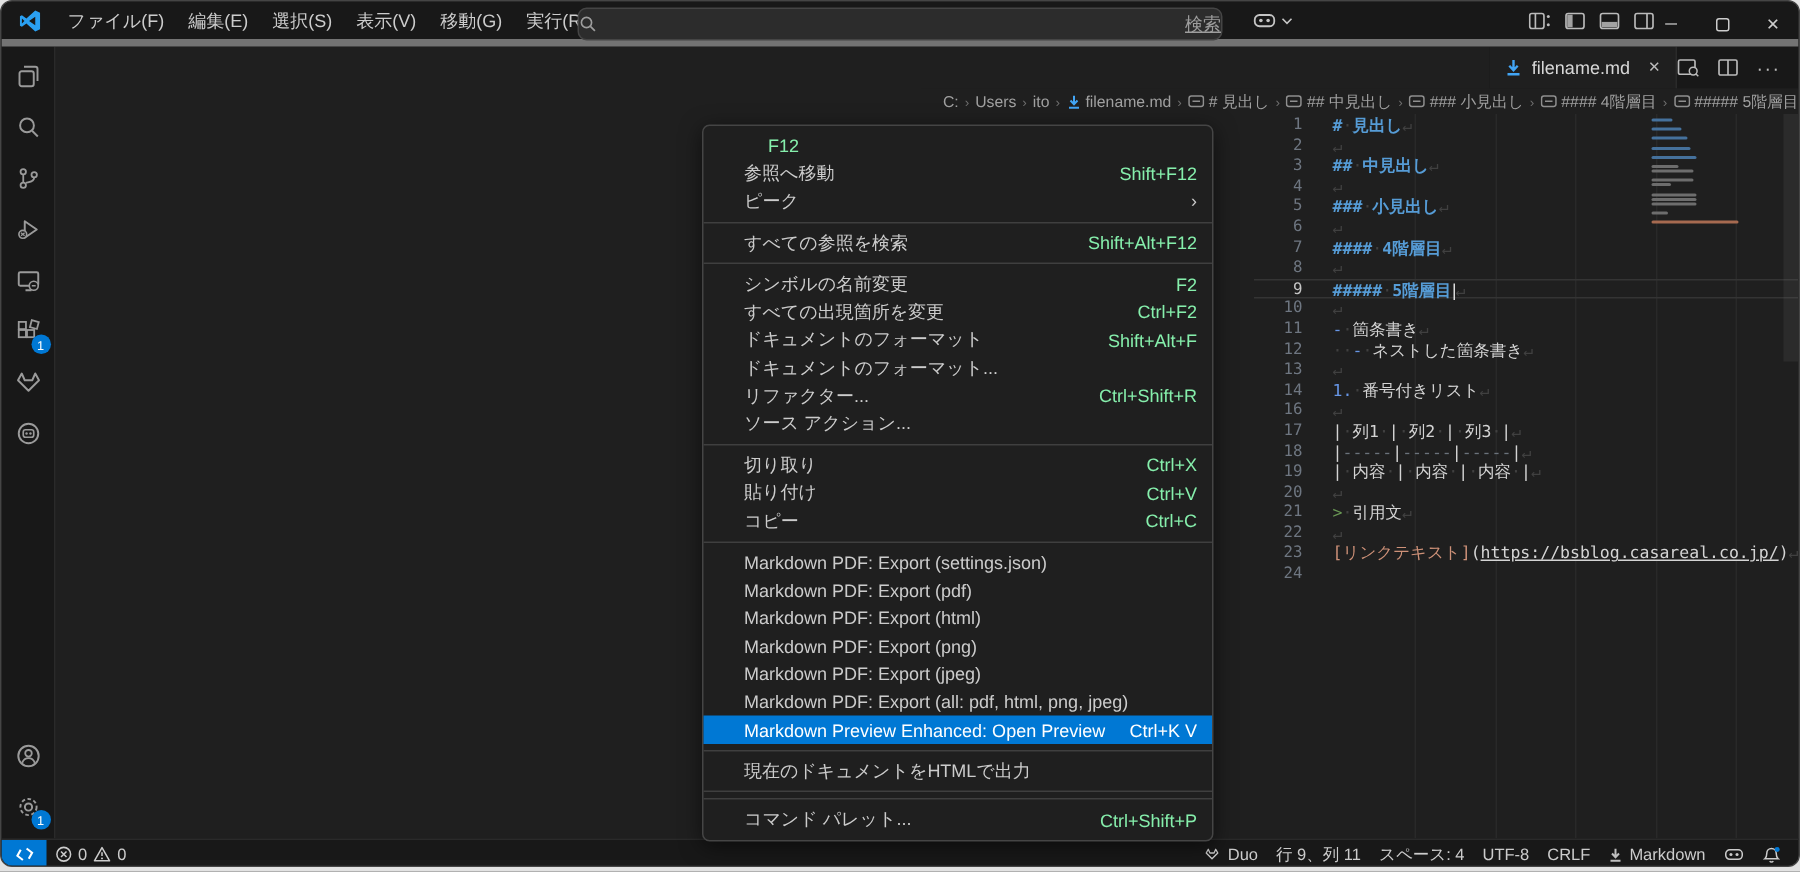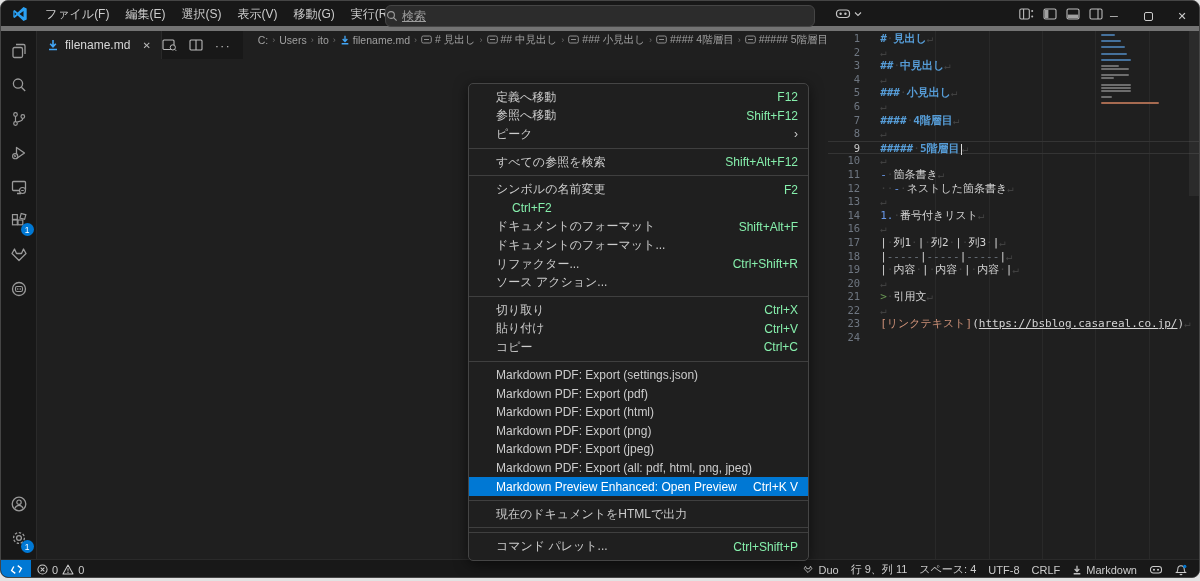--- a/index.html
+++ b/index.html
@@ -6,35 +6,35 @@
 html,body { width:1200px; height:581px; background:#e2e2e2; font-family:"Liberation Sans",sans-serif; }
 .window { position:relative; width:1200px; height:578px; margin:0; background:#1f1f1f; border-radius:8px; overflow:hidden; border:1px solid #454545; }
 
 
 .titlebar { position:relative; height:30px; background:#181818; border-bottom:5px solid #737373; display:flex; align-items:center; z-index:20; }
 .logo { margin:0 9px 0 11px; display:flex; }
 .menubar { display:flex; }
 .menubar span { padding:0 8px; font-size:12px; color:#cccccc; line-height:22px; border-radius:5px; }
 .nav { display:flex; gap:15px; margin-left:46px; font-size:14px; color:#c5c5c5; }
 .nav .fwd { color:#7a7a7a; }
-.searchbox { position:absolute; left:50%; top:4px; transform:translateX(-50%); width:430px; height:22px; background:#2c2c2c; border:1px solid #454545; border-radius:6px; display:flex; align-items:center; justify-content:flex-start; gap:4px; font-size:12px; color:#9d9d9d;text-decoration:underline; }
+.searchbox { position:absolute; left:50%; top:4px; transform:translateX(-50%); width:430px; height:22px; background:#2c2c2c; border:1px solid #454545; border-radius:6px; display:flex; align-items:center; justify-content:space-between; gap:4px; font-size:12px; color:#9d9d9d;text-decoration:underline; }
 .copilot-item { position:absolute; left:834px; display:flex; align-items:center; gap:3px; color:#c5c5c5; }
 .layout-group { position:absolute; right:96px; display:flex; gap:9px; align-items:center; }
 .win-controls { position:absolute; right:0; top:0; height:30px; display:flex; }
 .win-controls .wc { width:34px; height:30px; display:flex; align-items:center; justify-content:center; color:#cccccc; font-size:11px; }
 .wc .maxbox { width:9px; height:9px; border:1px solid #cccccc; border-radius:2px; display:block; }
 
 
 .main { display:flex; height:528px; }
 .activitybar { width:36px; background:#181818; border-right:1px solid #2a2a2a; display:flex; flex-direction:column; align-items:center; padding-top:3px; }
 .ab-item { width:36px; height:34px; display:flex; align-items:center; justify-content:center; position:relative; }
 .ab-bottom { margin-top:auto; padding-bottom:4px; display:flex; flex-direction:column; align-items:center; }
 .badge { position:absolute; right:3px; bottom:2px; min-width:13px; height:13px; border-radius:7px; background:#0078d4; color:#fff; font-size:8.5px; display:flex; align-items:center; justify-content:center; }
 
-.editor-col { flex:1; display:flex; flex-direction:row; min-width:0; }
+.editor-col { flex:1; display:flex; flex-direction:column; min-width:0;align-items:flex-end; }
 .tabbar { height:28px; background:#181818; display:flex; align-items:center; border-bottom:0; }
 .tab { height:28px; background:#1f1f1f; display:flex; align-items:center; gap:6px; padding:0 10px; font-size:12px; color:#d7d7d7; border-right:1px solid #2a2a2a; }
 .tab .close { color:#bbbbbb; font-size:10px; margin-left:6px; }
 .tab-actions { margin-left:auto; display:flex; gap:12px; align-items:center; padding-right:12px; color:#bbbbbb; }
 .breadcrumb { height:17px; background:#1f1f1f; display:flex; align-items:center; padding-left:15px; font-size:10.5px; color:#a0a0a0; gap:3px; white-space:nowrap; }
 .crumb { display:flex; align-items:center; gap:3px; }
 .crumb-sep { color:#6e6e6e; font-size:9px; margin:0 1px; }
 
 .editor { flex:1; position:relative; background:#1f1f1f; overflow:hidden; }
 .ruler { position:absolute; top:0; bottom:0; width:1px; background:#292929; z-index:1; }
@@ -476,21 +476,20 @@
               <path d="M5.3 10.8a1.3 1.3 0 0 0 2.4 0" fill="none" stroke="#cccccc" stroke-width="1.1"></path>
               <circle cx="10.6" cy="2.6" r="1.8" fill="#0078d4"></circle>
             </svg>
           </span>
         </div>
       </div>
   </div>
 
   <div id="context-menu">
       <div class="menu-item">
-        <span class="lab">定義へ移動</span>
         <span class="sc">F12</span>
       </div>
       <div class="menu-item">
         <span class="lab">参照へ移動</span>
         <span class="sc">Shift+F12</span>
       </div>
       <div class="menu-item">
         <span class="lab">ピーク</span>
         <span class="arrow">›</span>
       </div>
@@ -498,20 +497,21 @@
       <div class="menu-item">
         <span class="lab">すべての参照を検索</span>
         <span class="sc">Shift+Alt+F12</span>
       </div>
       <div class="menu-sep"></div>
       <div class="menu-item">
         <span class="lab">シンボルの名前変更</span>
         <span class="sc">F2</span>
       </div>
       <div class="menu-item">
+        <span class="lab">すべての出現箇所を変更</span>
         <span class="sc">Ctrl+F2</span>
       </div>
       <div class="menu-item">
         <span class="lab">ドキュメントのフォーマット</span>
         <span class="sc">Shift+Alt+F</span>
       </div>
       <div class="menu-item">
         <span class="lab">ドキュメントのフォーマット...</span>
       </div>
       <div class="menu-item">

